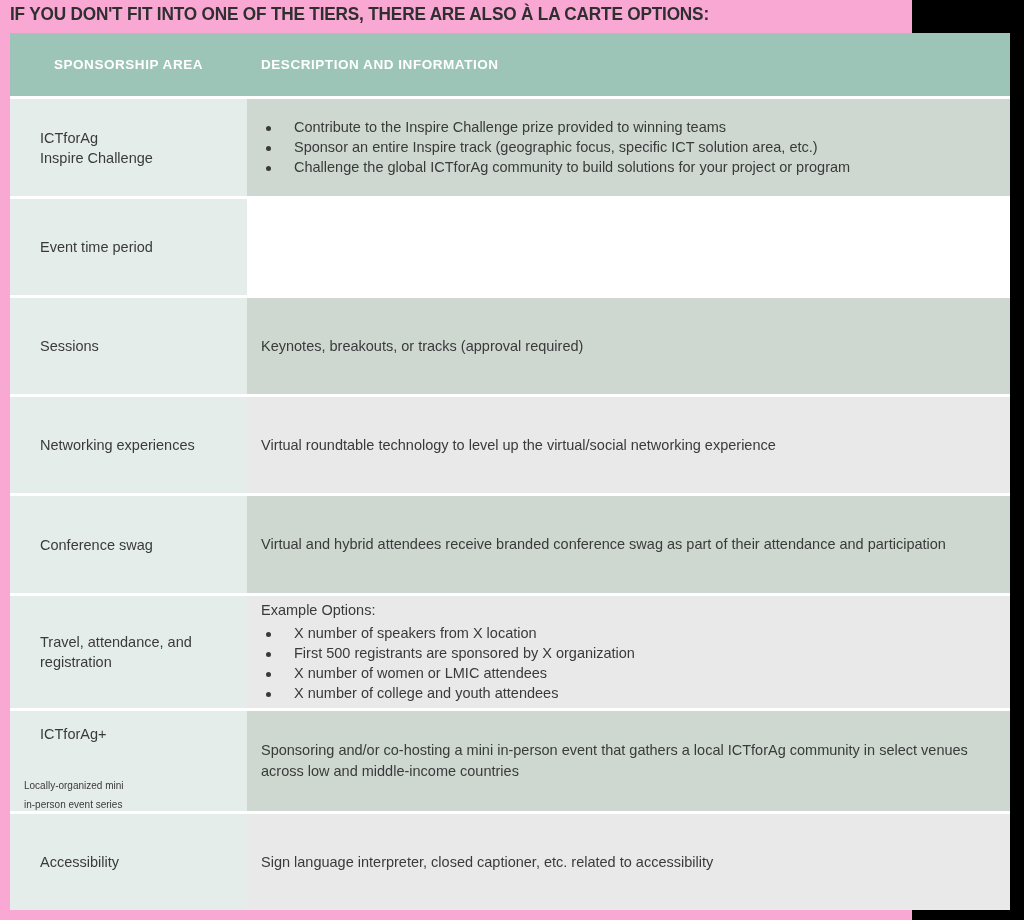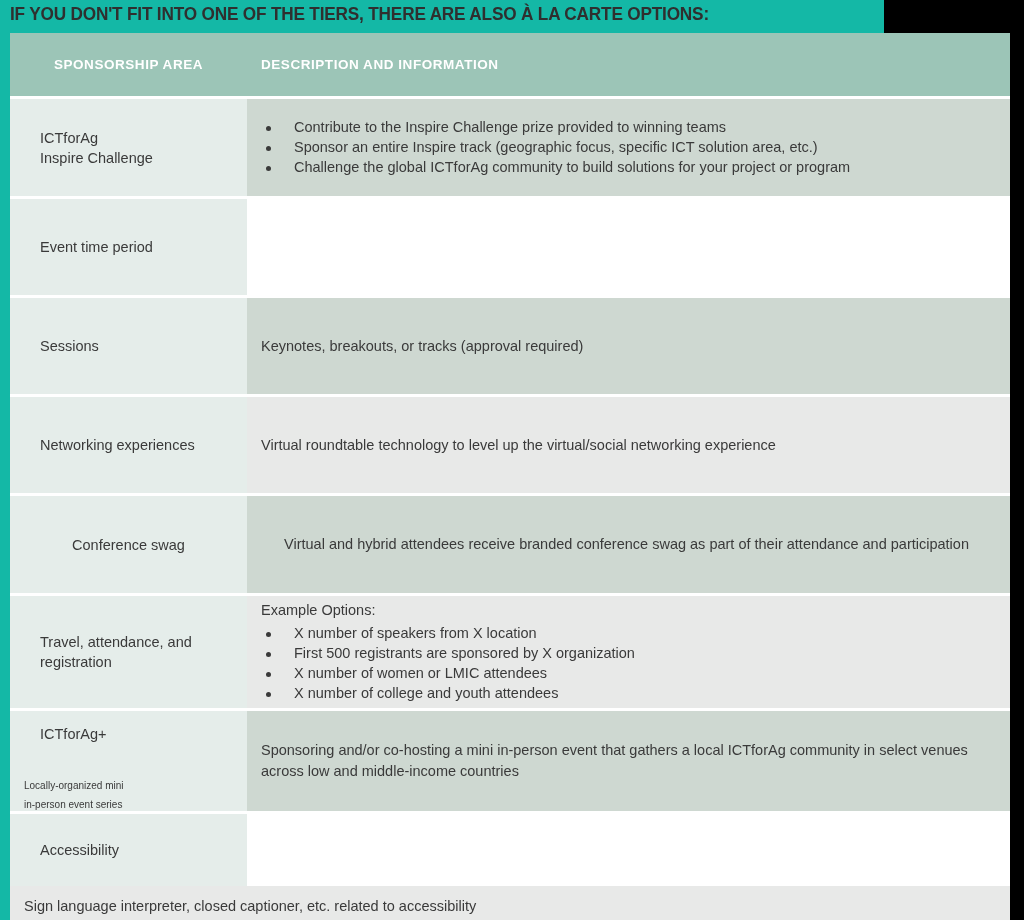--- a/index.html
+++ b/index.html
@@ -12,21 +12,22 @@
   }
   body {
     font-family: "Liberation Sans", sans-serif;
     -webkit-font-smoothing: antialiased;
   }
 
   #page {
     position: relative;
     width: 884px;
     height: 920px;
-    background: #14b8a6;
+    background: #f9a8d4;
+    padding-left: 28px;
   }
 
   
   .page-title {
     position: absolute;
     left: 10px;
     top: 2px;
     width: 1004px;
     color: #2f2f2f;
     font-size: 18.5px;
@@ -207,21 +208,21 @@
         <div class="cell-area">
           <div class="area-main">
             <span class="ln">Networking experiences</span>
           </div>
         </div>
         <div class="cell-desc">
           <p class="desc-line">Virtual roundtable technology to level up the virtual/social networking experience</p>
         </div>
       </div>
       <div class="row-gap"></div>
-      <div class="row body tint-sage" style="height: 97px; text-align: center;">
+      <div class="row body tint-sage" style="height: 97px;">
         <div class="cell-area">
           <div class="area-main">
             <span class="ln">Conference swag</span>
           </div>
         </div>
         <div class="cell-desc">
           <p class="desc-line">Virtual and hybrid attendees receive branded conference swag as part of their attendance and participation</p>
         </div>
       </div>
       <div class="row-gap"></div>
@@ -251,21 +252,21 @@
           <div class="area-sub">
             <span class="ln" style="display: block;">Locally-organized mini</span>
             <span class="ln" style="display: block;">in-person event series</span>
           </div>
         </div>
         <div class="cell-desc">
           <p class="desc-line">Sponsoring and/or co-hosting a mini in-person event that gathers a local ICTforAg community in select venues across low and middle-income countries</p>
         </div>
       </div>
       <div class="row-gap"></div>
-      <div class="row body tint-light" style="height: 96px; flex-direction: column;">
+      <div class="row body tint-light" style="height: 96px;">
         <div class="cell-area">
           <div class="area-main">
             <span class="ln">Accessibility</span>
           </div>
         </div>
         <div class="cell-desc">
           <p class="desc-line">Sign language interpreter, closed captioner, etc. related to accessibility</p>
         </div>
       </div>
     </div>

